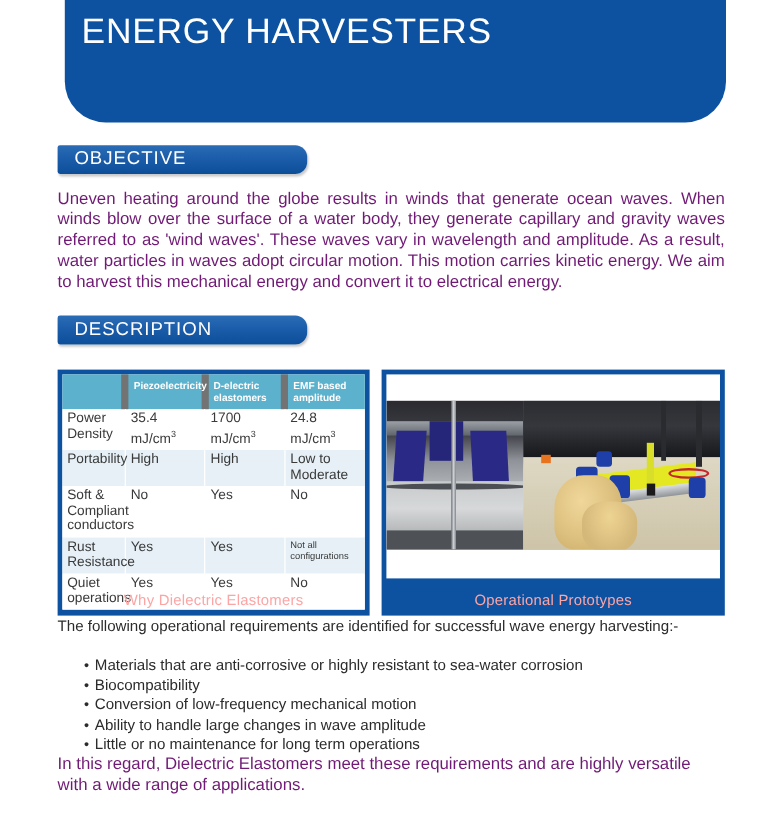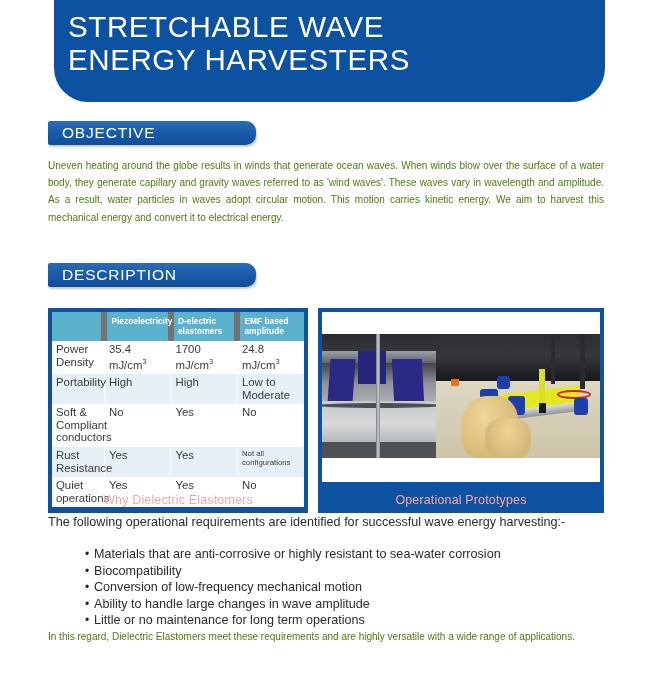--- a/index.html
+++ b/index.html
@@ -53,40 +53,40 @@
     box-sizing: border-box;
   }
   #badge-objective { top: 121px; width: 208px; }
   #badge-description { top: 263px; width: 208px; }
 
   
   .para {
     position: absolute;
     left: 48px;
     width: 556px;
-    font-size: 10px;
+    font-size: 14px;
     line-height: 17.2px;
     text-align: justify;
-    color: #4d7c0f;
+    color: #701a75;
   }
   #objective-text { top: 157px; }
   #closing-text   { top: 628px; text-align: left; }
 
   #requirements-intro {
     position: absolute;
     left: 48px;
     top: 514px;
     width: 560px;
     font-size: 12.6px;
     line-height: 17px;
     color: #2b2b2b;
   }
   #requirements-list {
     position: absolute;
-    left: 85px;
+    left: 70px;
     top: 546px;
     width: 540px;
     margin: 0;
     padding: 0;
     list-style: none;
   }
   #requirements-list li {
     font-size: 12.6px;
     line-height: 16.6px;
     color: #2b2b2b;
@@ -232,21 +232,20 @@
               border: 2px solid #c5272d; border-radius: 50%; background: transparent; }
   .pr-post  { position: absolute; background: #2a2b2f; }
   .pr-post.p1 { left: 70%; top: 0; width: 4px; height: 40%; }
   .pr-post.p2 { left: 88%; top: 0; width: 5px; height: 44%; }
   .pr-orange { position: absolute; left: 9%; top: 36%; width: 5%; height: 6%; background: #e8731f; }
 </style>
 </head>
 <body>
 
 <div class="title-banner">
-  <div class="title-line">STRETCHABLE WAVE</div>
   <div class="title-line">ENERGY HARVESTERS</div>
 </div>
 
 <div class="section-badge" id="badge-objective">OBJECTIVE</div>
 
 <div class="para" id="objective-text">Uneven heating around the globe results in winds that generate ocean waves. When winds blow over the surface of a water body, they generate capillary and gravity waves referred to as 'wind waves'. These waves vary in wavelength and amplitude. As a result, water particles in waves adopt circular motion. This motion carries kinetic energy. We aim to harvest this mechanical energy and convert it to electrical energy.</div>
 
 <div class="section-badge" id="badge-description">DESCRIPTION</div>
 
 <div class="card" id="table-card">

